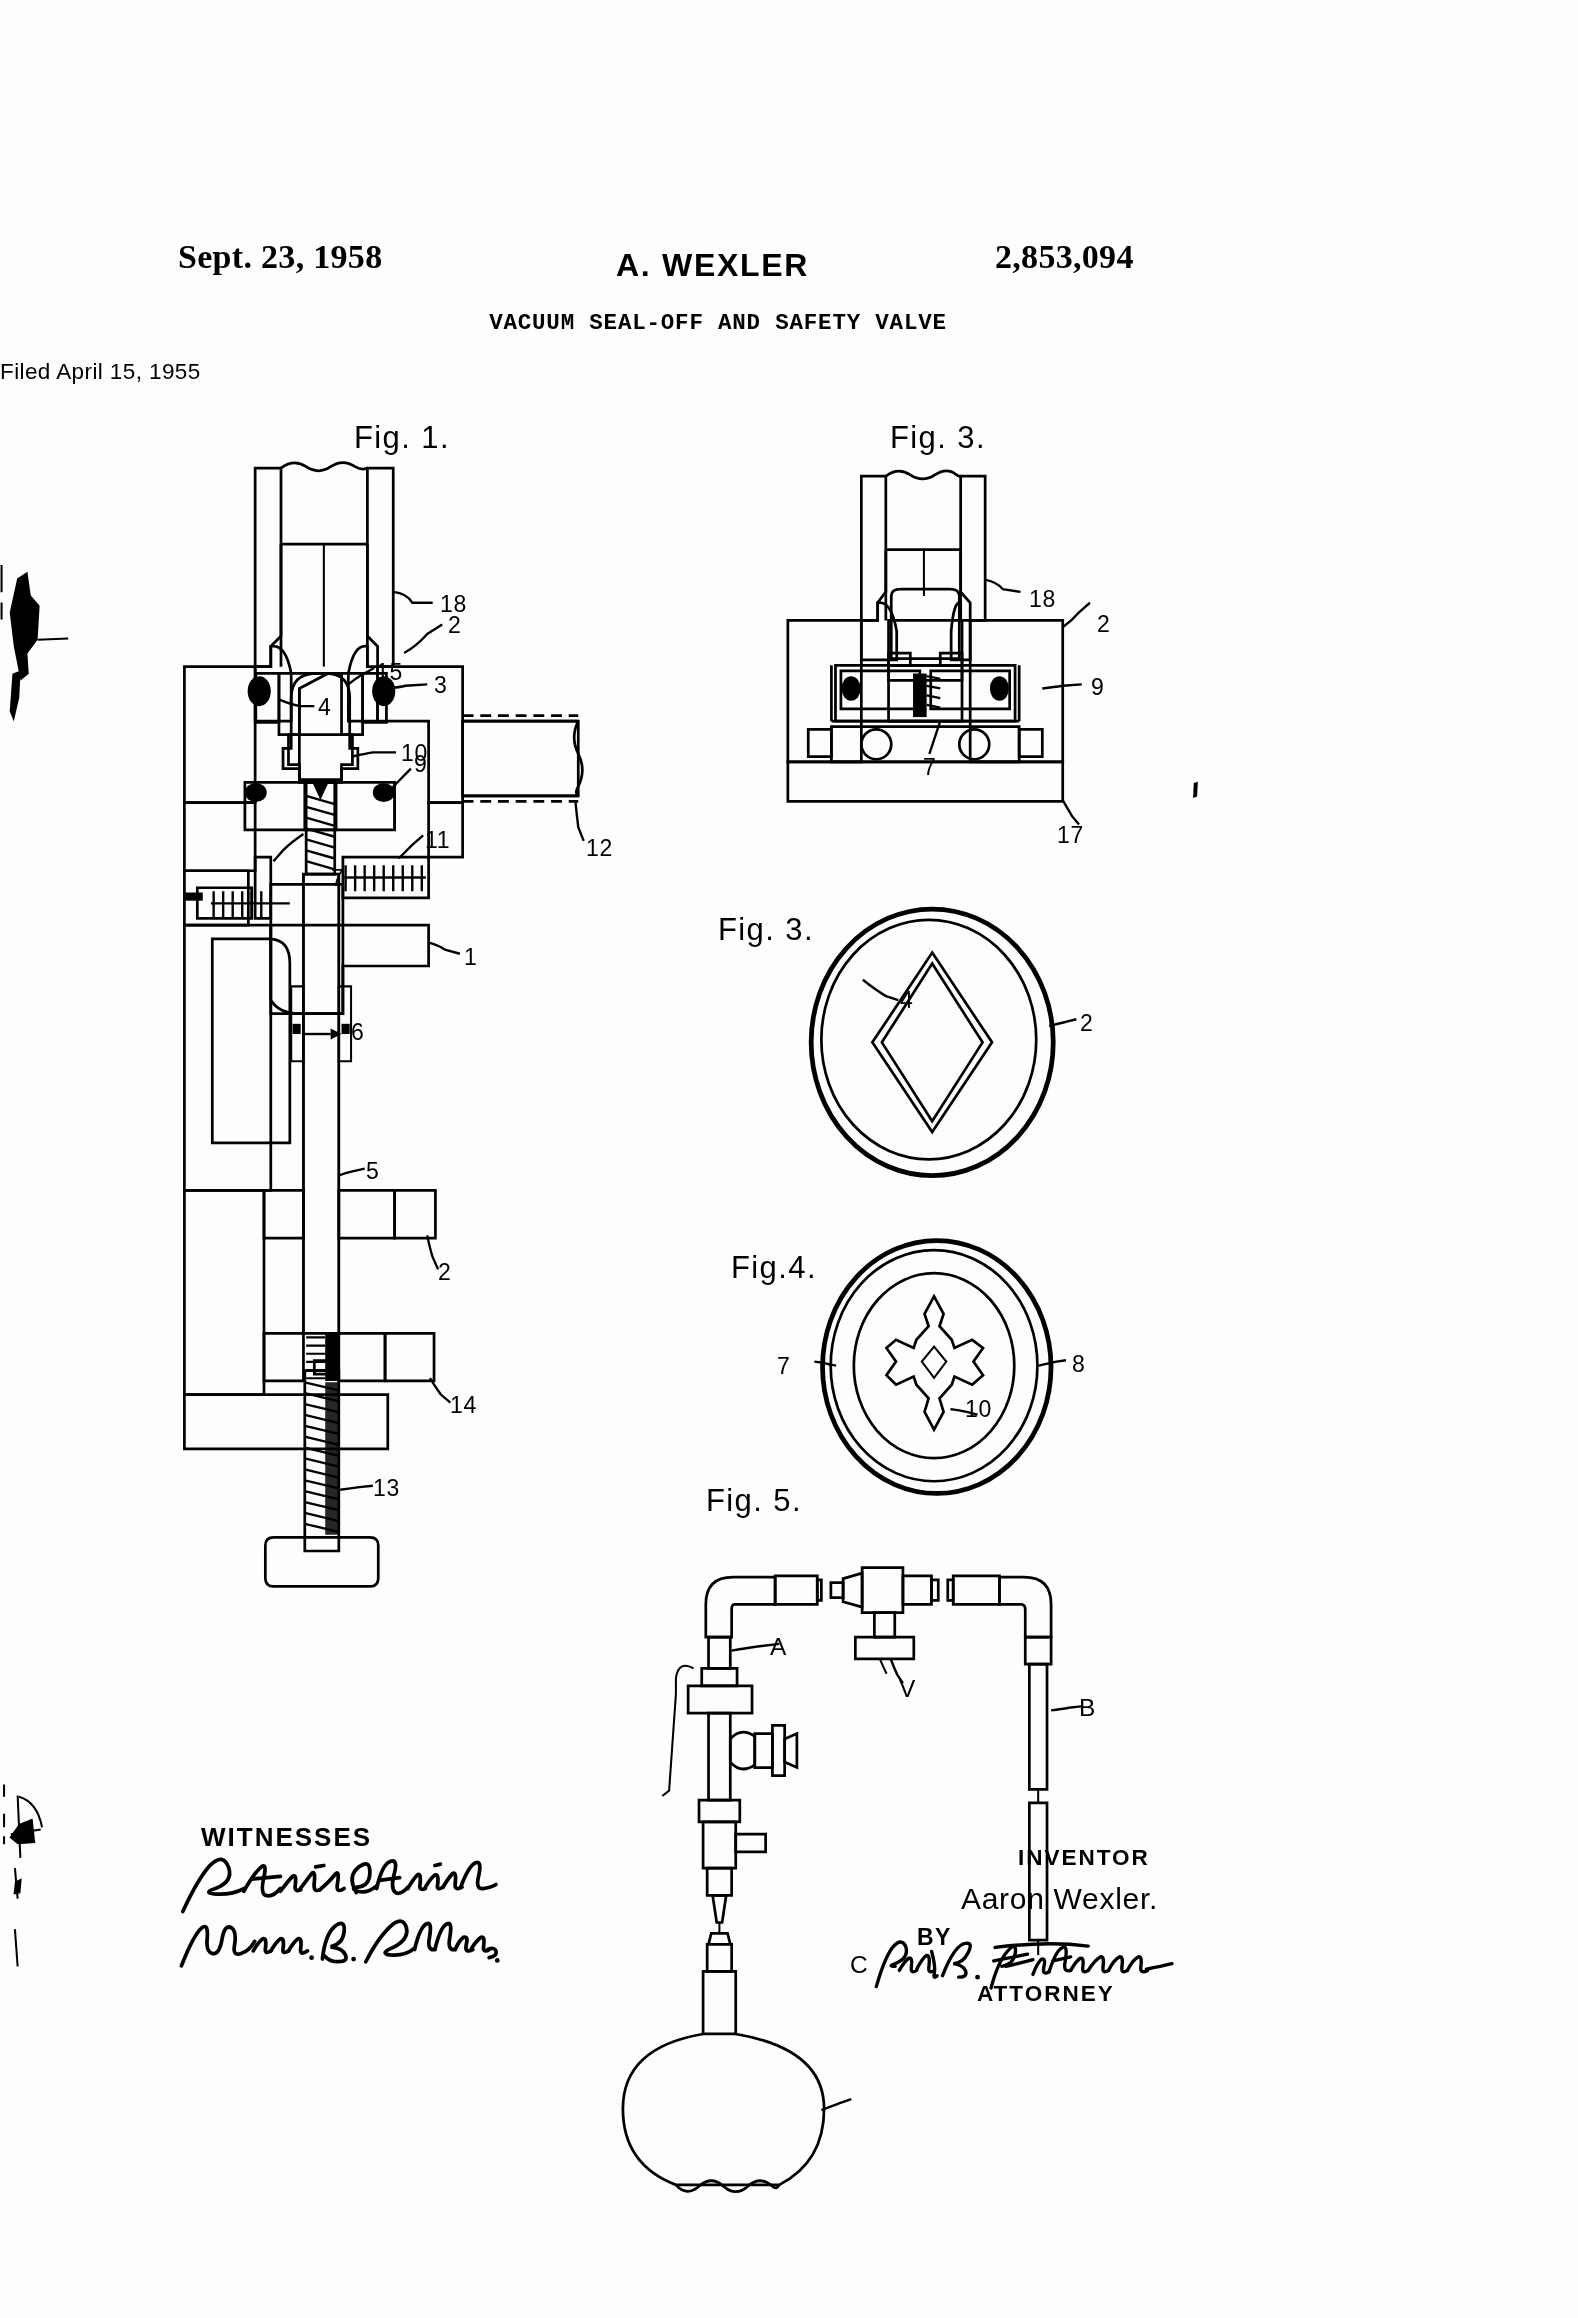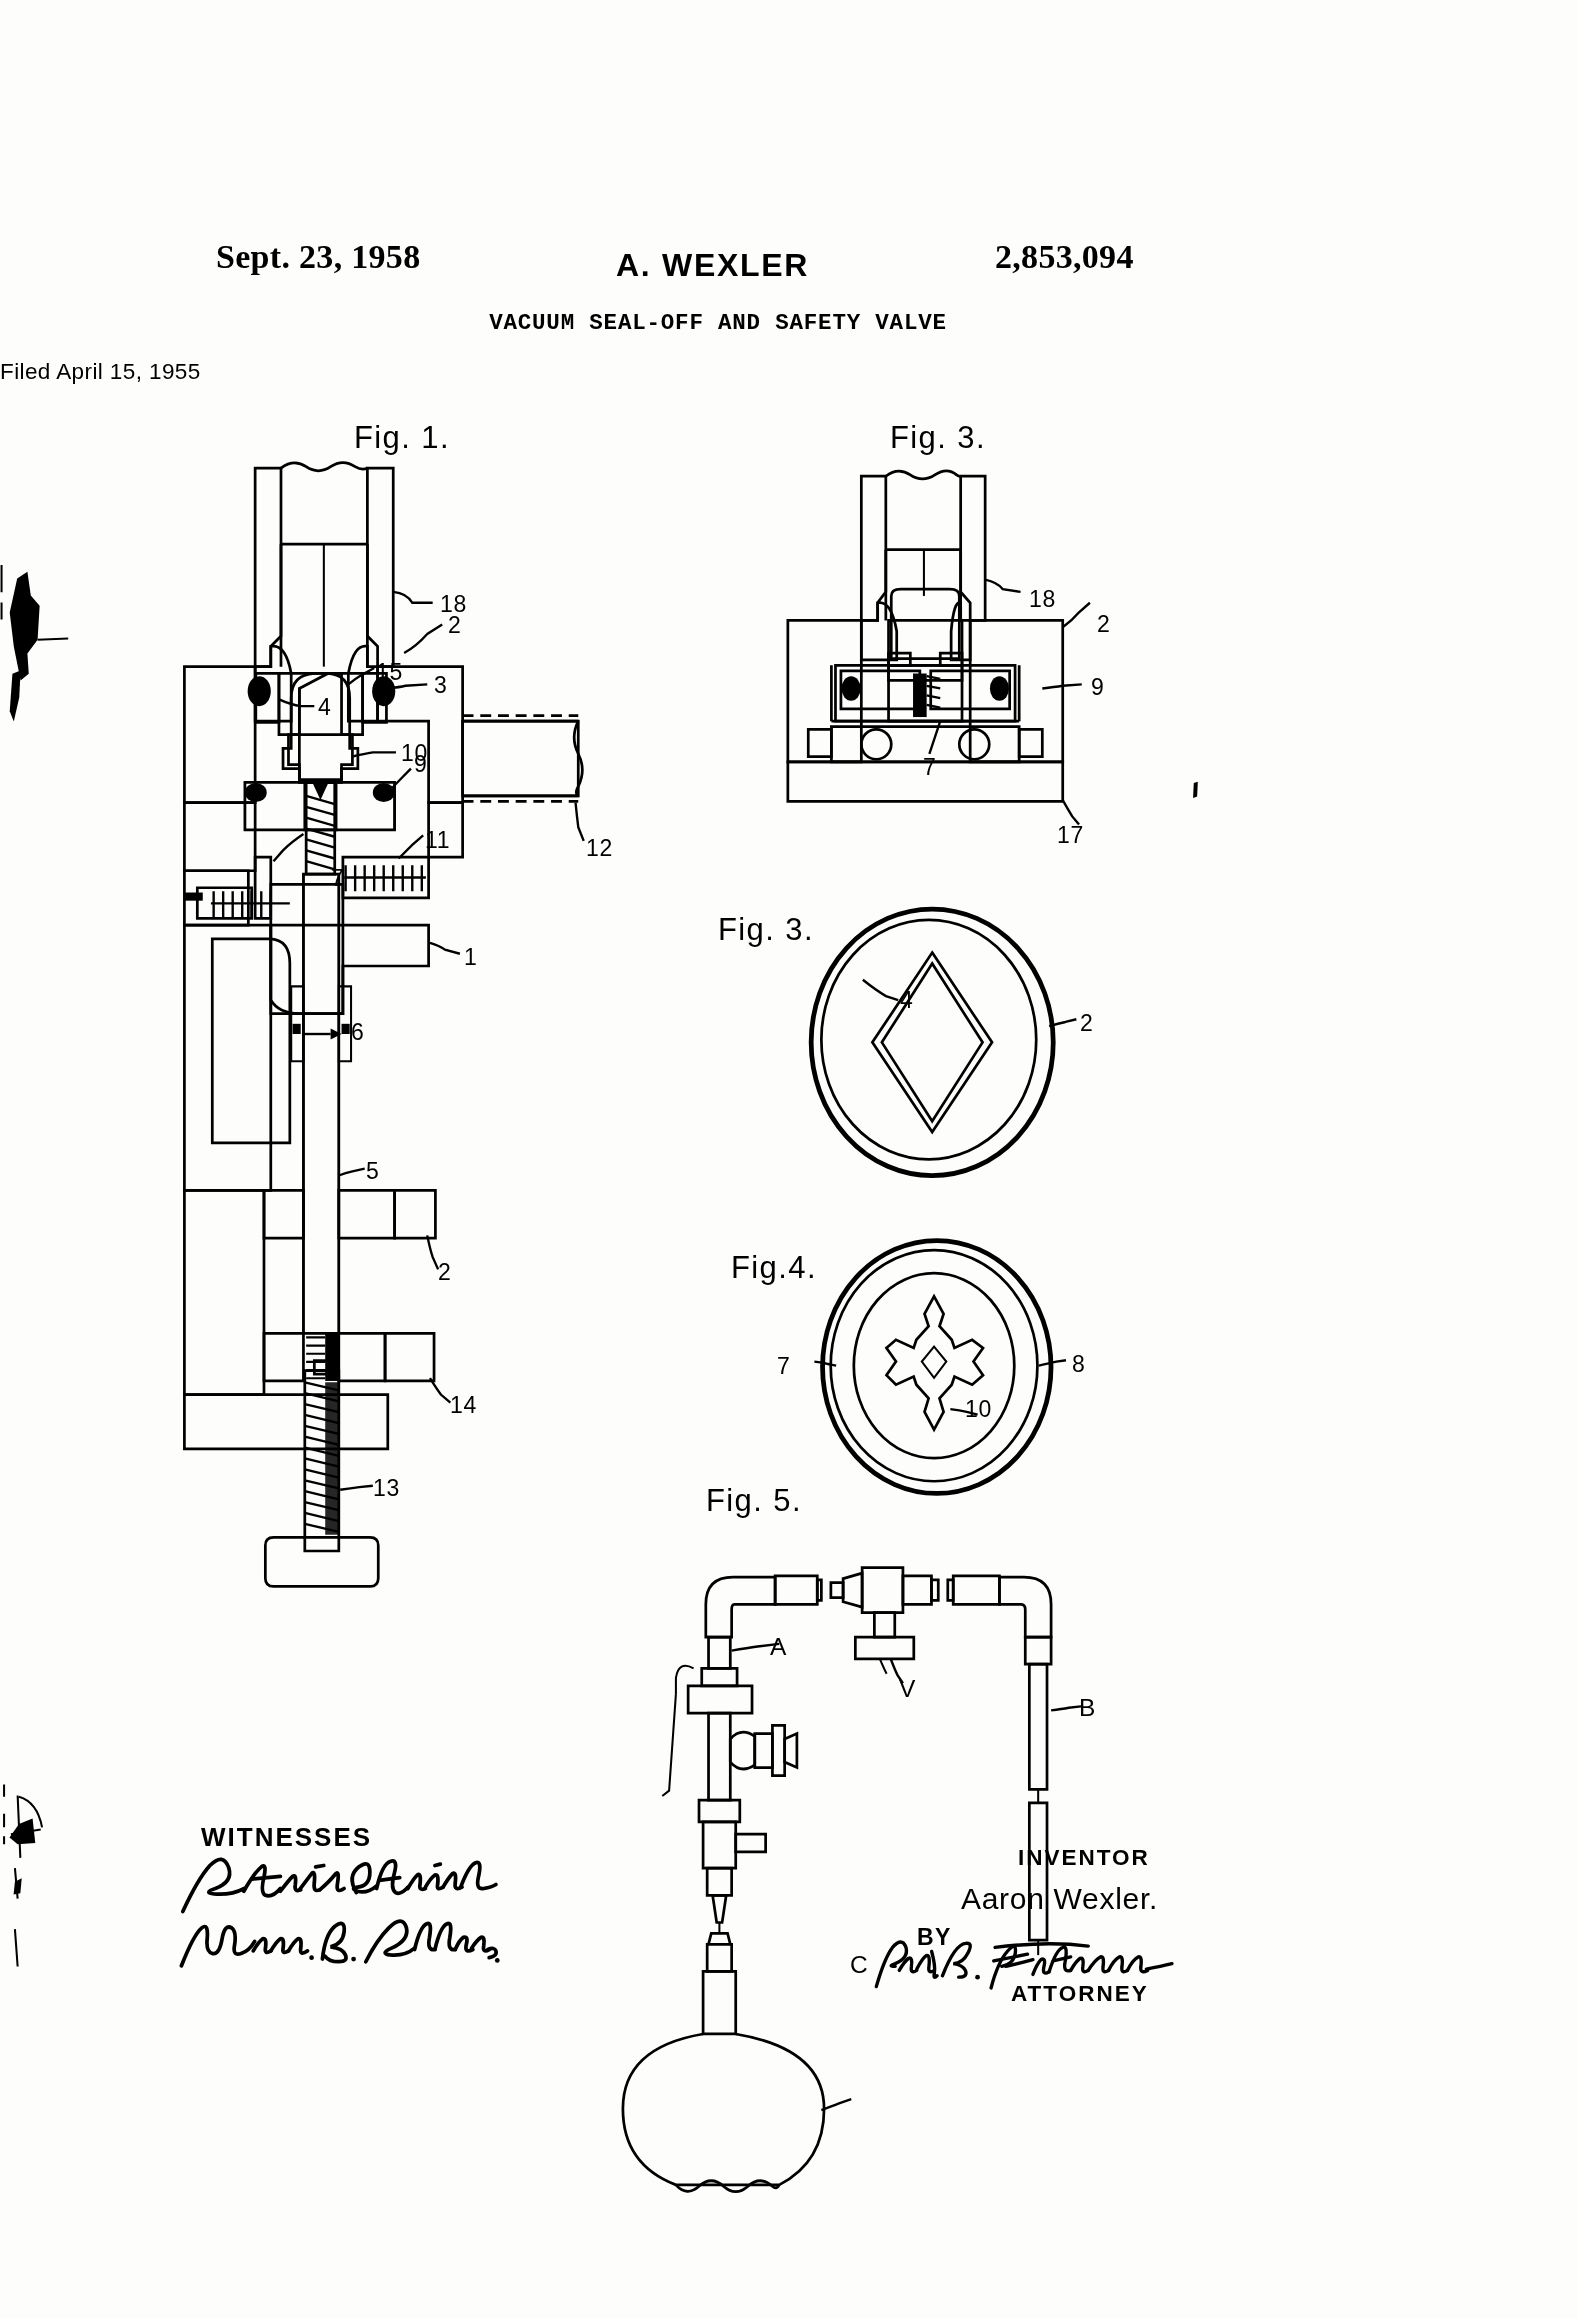--- a/index.html
+++ b/index.html
@@ -6,21 +6,21 @@
   html,body{margin:0;padding:0;background:#ffffff;}
   body{
     width:1578px;height:2319px;position:relative;overflow:hidden;
     font-family:"Liberation Sans", sans-serif;color:#000;
   }
   .page{position:absolute;inset:0;background:#fdfdfc;}
 
   
   .hdr{position:absolute;left:0;top:0;width:1578px;height:408px;}
   .hdr-date{position:absolute;left:178px;top:238px;font-family:"Liberation Serif",serif;
-            font-weight:bold;font-size:34px;letter-spacing:0.3px;margin-left:38px;}
+            font-weight:bold;font-size:34px;letter-spacing:0.3px;}
   .hdr-name{position:absolute;left:616px;top:247px;font-family:"Liberation Sans",sans-serif;
             font-weight:bold;font-size:32px;letter-spacing:1.7px;}
   .hdr-num{position:absolute;left:995px;top:238px;font-family:"Liberation Serif",serif;
            font-weight:bold;font-size:34px;letter-spacing:0.3px;}
   .hdr-title{position:absolute;left:0;top:310px;width:1436px;text-align:center;
              font-family:"Liberation Mono",monospace;font-weight:bold;font-size:22.5px;letter-spacing:0.8px;}
   .hdr-filed{position:absolute;left:0;top:359px;width:1408px;text-align:left;
              font-family:Liberation Sans, sans-serif;font-size:22.5px;letter-spacing:0.4px;}
 
   
@@ -467,16 +467,16 @@
       <path d="M262 50 Q272 18 282 14 Q290 10 286 34 Q282 52 294 48"></path>
       <path d="M268 34 L294 28"></path>
       <path d="M294 48 Q302 34 308 30 Q314 28 312 42 Q310 54 320 48"></path>
       <path d="M320 48 Q330 32 338 28 Q344 26 342 42 Q340 54 350 48"></path>
       <path d="M350 48 Q358 32 366 28 Q372 26 370 42 Q368 54 378 48"></path>
       <path d="M378 48 Q386 32 394 28 Q400 26 398 42 Q396 54 408 48"></path>
       <path d="M182 14 Q260 4 320 12"></path>
       <path d="M406 46 Q428 42 444 38"></path>
     </g>
   </svg>
-  <div class="atty-cap" style="left:1011px;top:1981px;">ATTORNEY</div>
+  <div class="atty-cap" style="left:977px;top:1981px;">ATTORNEY</div>
 
 </div>
 
 
 </body></html>

